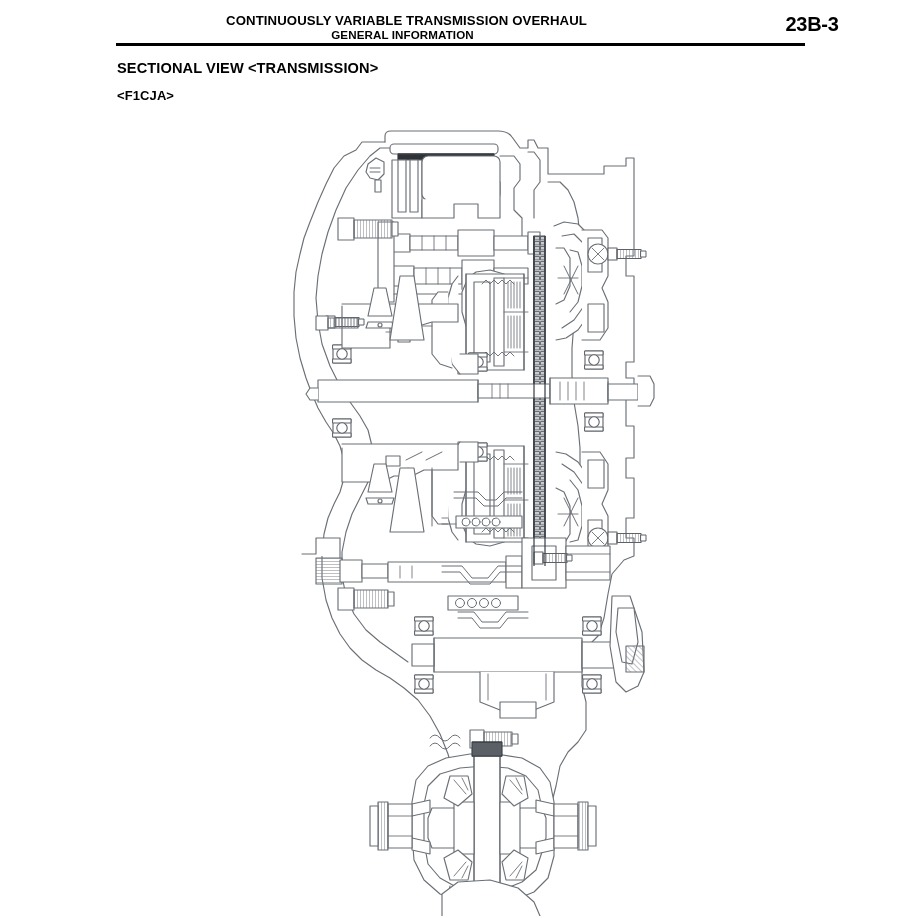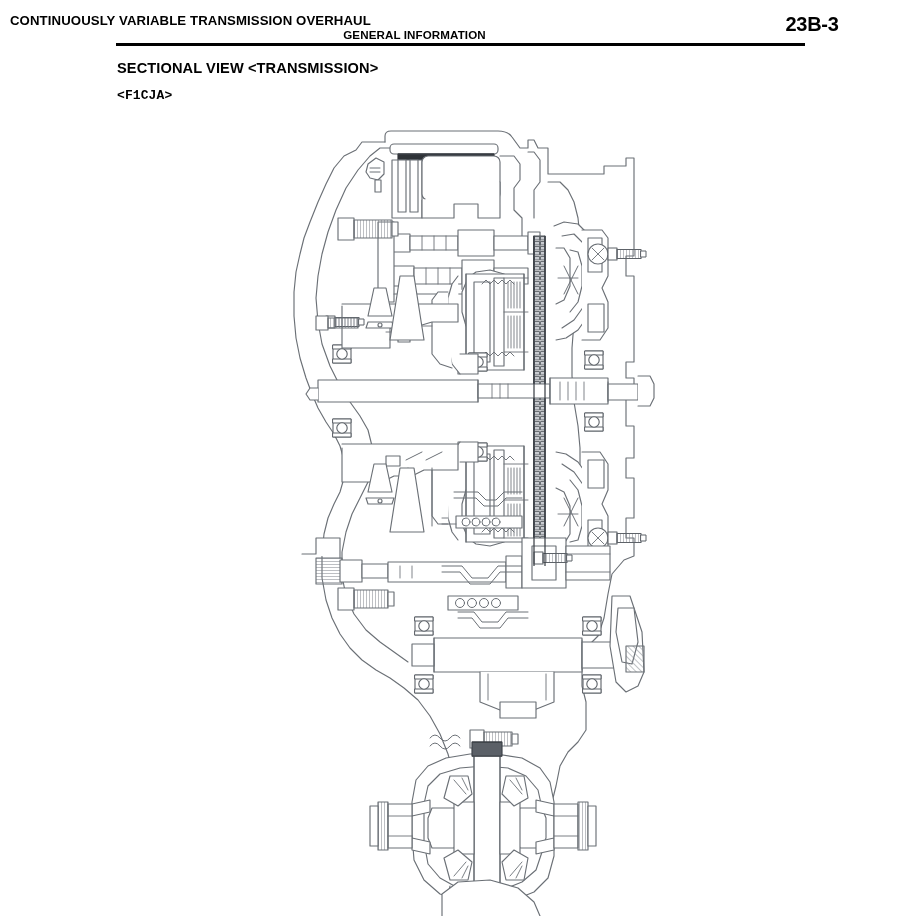--- a/index.html
+++ b/index.html
@@ -25,32 +25,33 @@
   
   .header {
     position: absolute;
     left: 0;
     top: 0;
     width: 918px;
     height: 48px;
   }
   .hdr-title {
     position: absolute;
-    left: 10px;
+    left: 4px;
     top: 13px;
     width: 805px;
+    text-align: center;
     font-size: 13.2px;
     font-weight: bold;
     letter-spacing: 0.1px;
     line-height: 15px;
     white-space: nowrap;
   }
   .hdr-subtitle {
     position: absolute;
-    left: 12px;
+    left: 0;
     top: 28px;
     width: 805px;
     text-align: center;
     font-size: 11.6px;
     font-weight: bold;
     letter-spacing: 0.1px;
     line-height: 14px;
     white-space: nowrap;
   }
   .hdr-pageno {
@@ -85,21 +86,20 @@
     white-space: nowrap;
   }
   .variant-title {
     position: absolute;
     left: 117px;
     top: 88px;
     font-size: 13px;
     font-weight: bold;
     letter-spacing: 0.1px;
     white-space: nowrap;
-    font-family: Liberation Mono, monospace;
   }
 
   
   .figure {
     position: absolute;
     left: 282px;
     top: 126px;
     width: 386px;
     height: 790px;
   }

